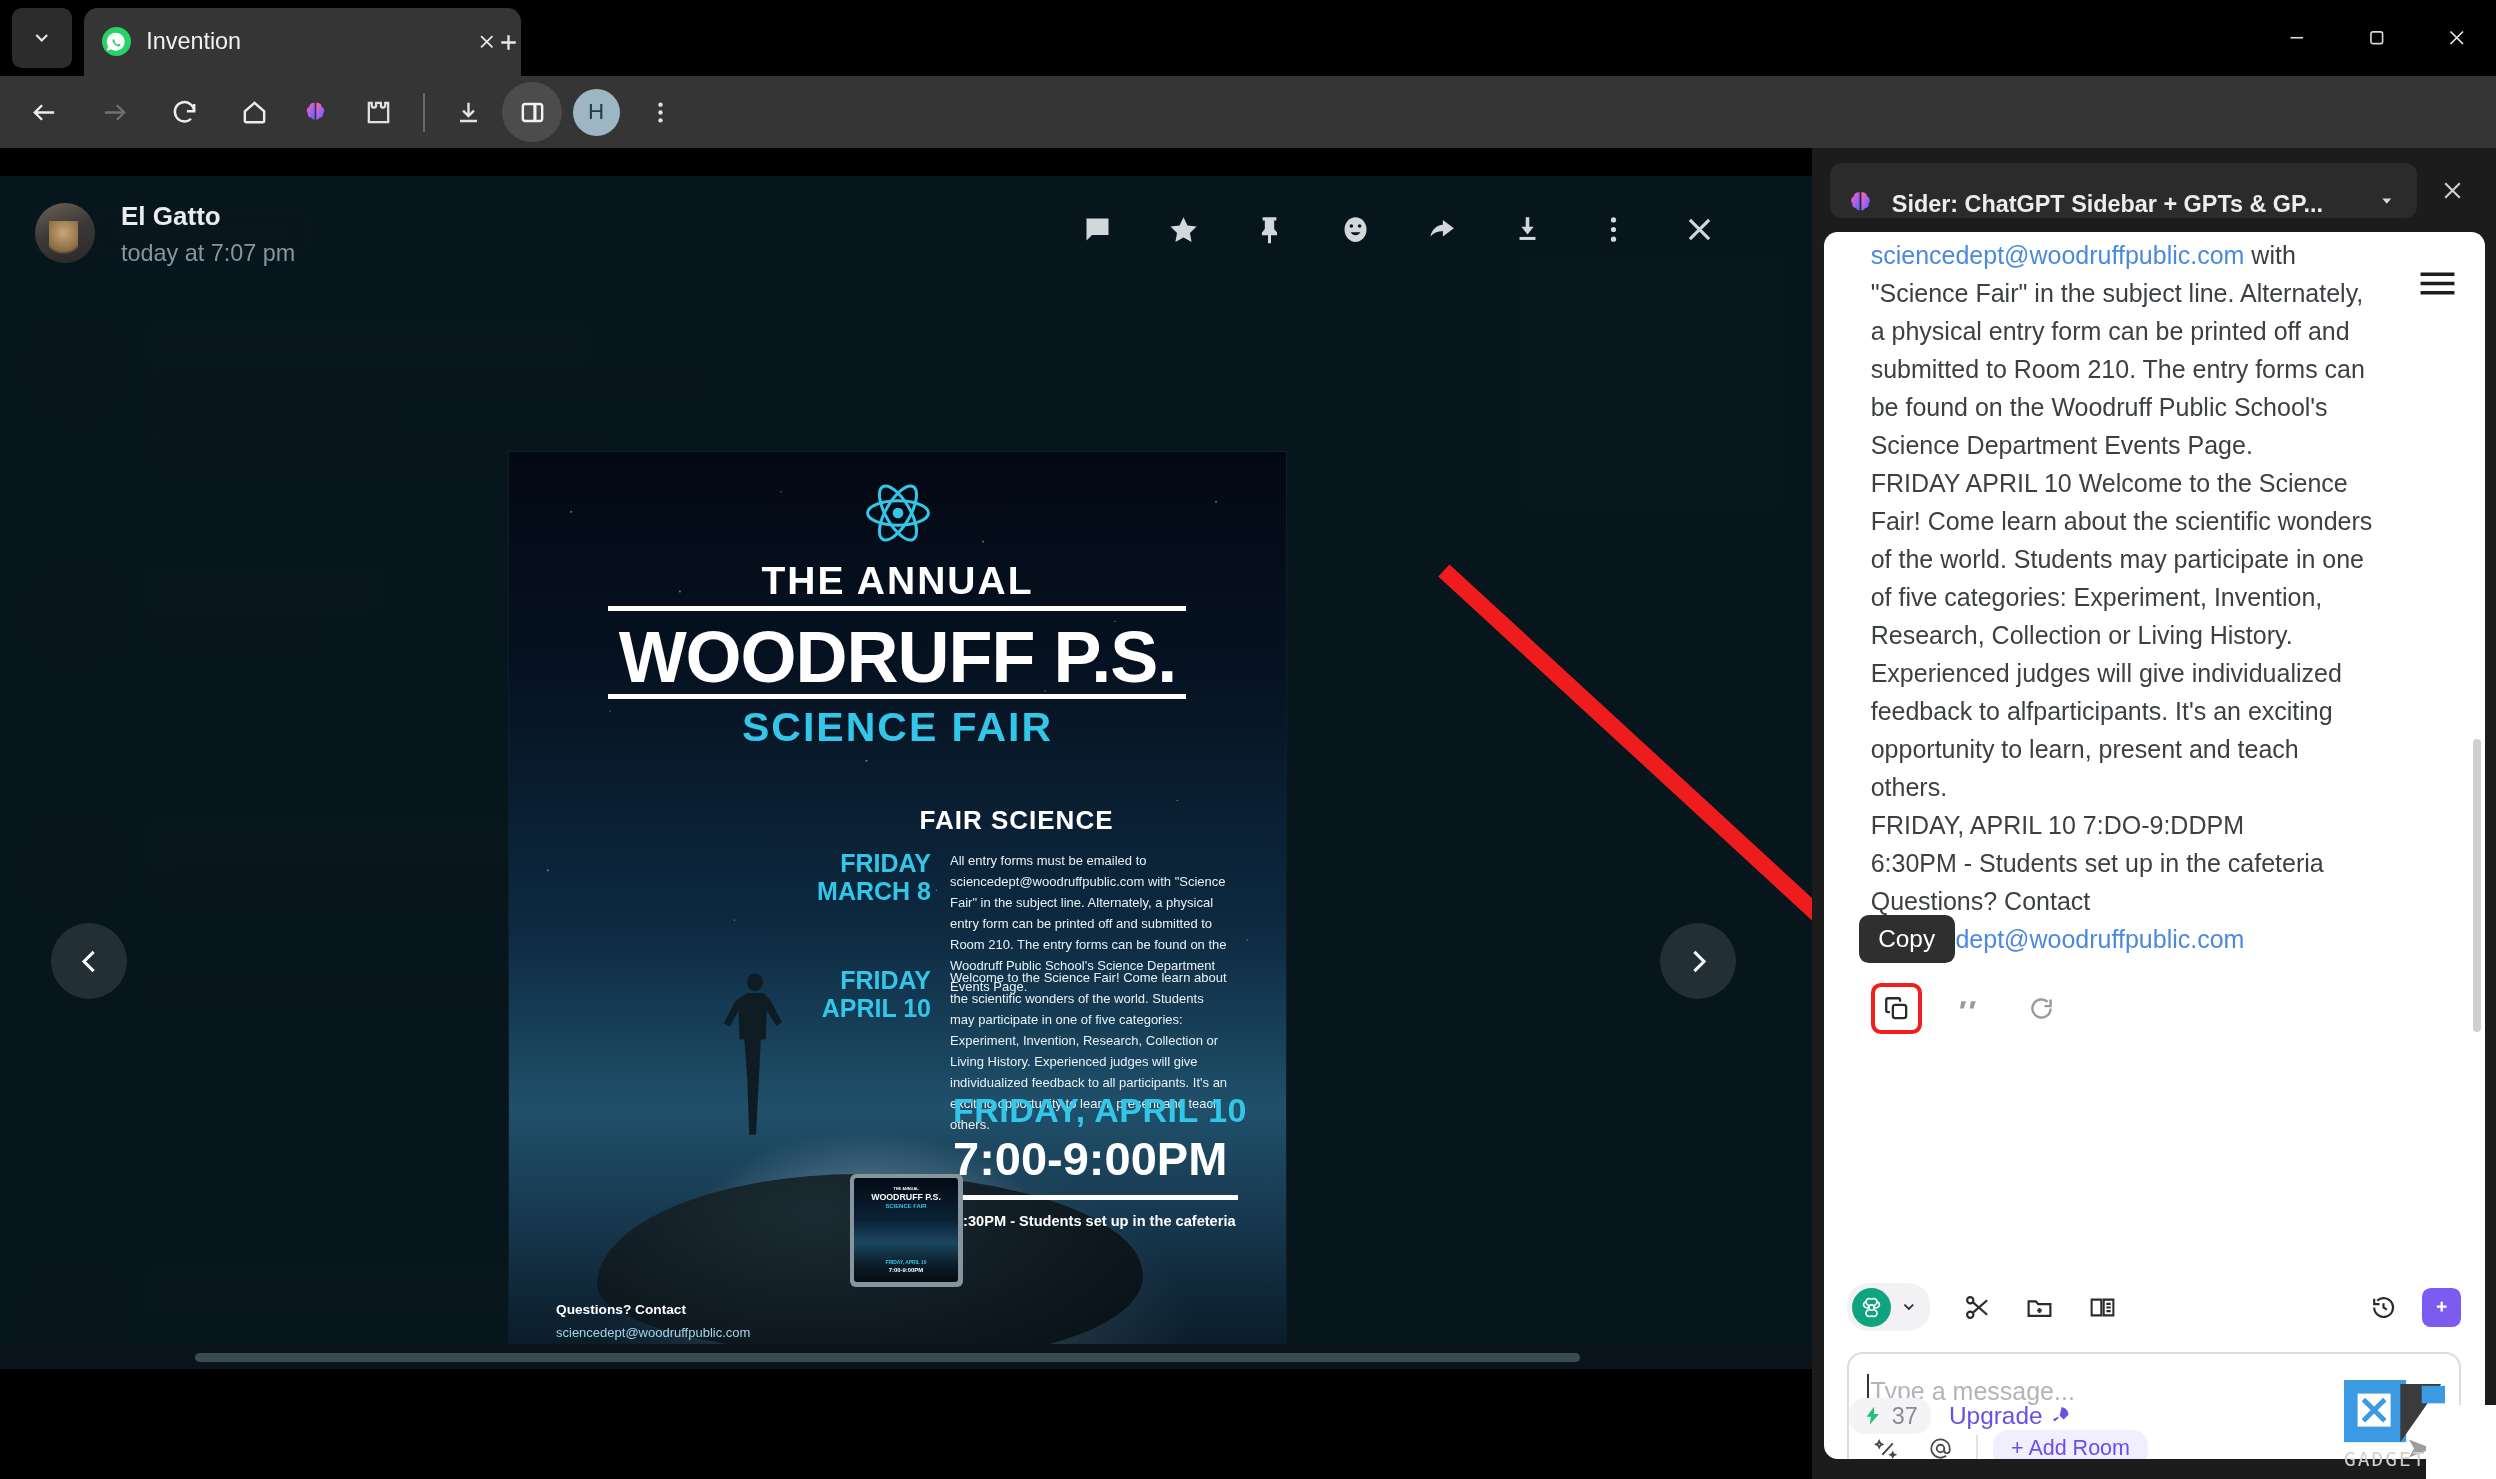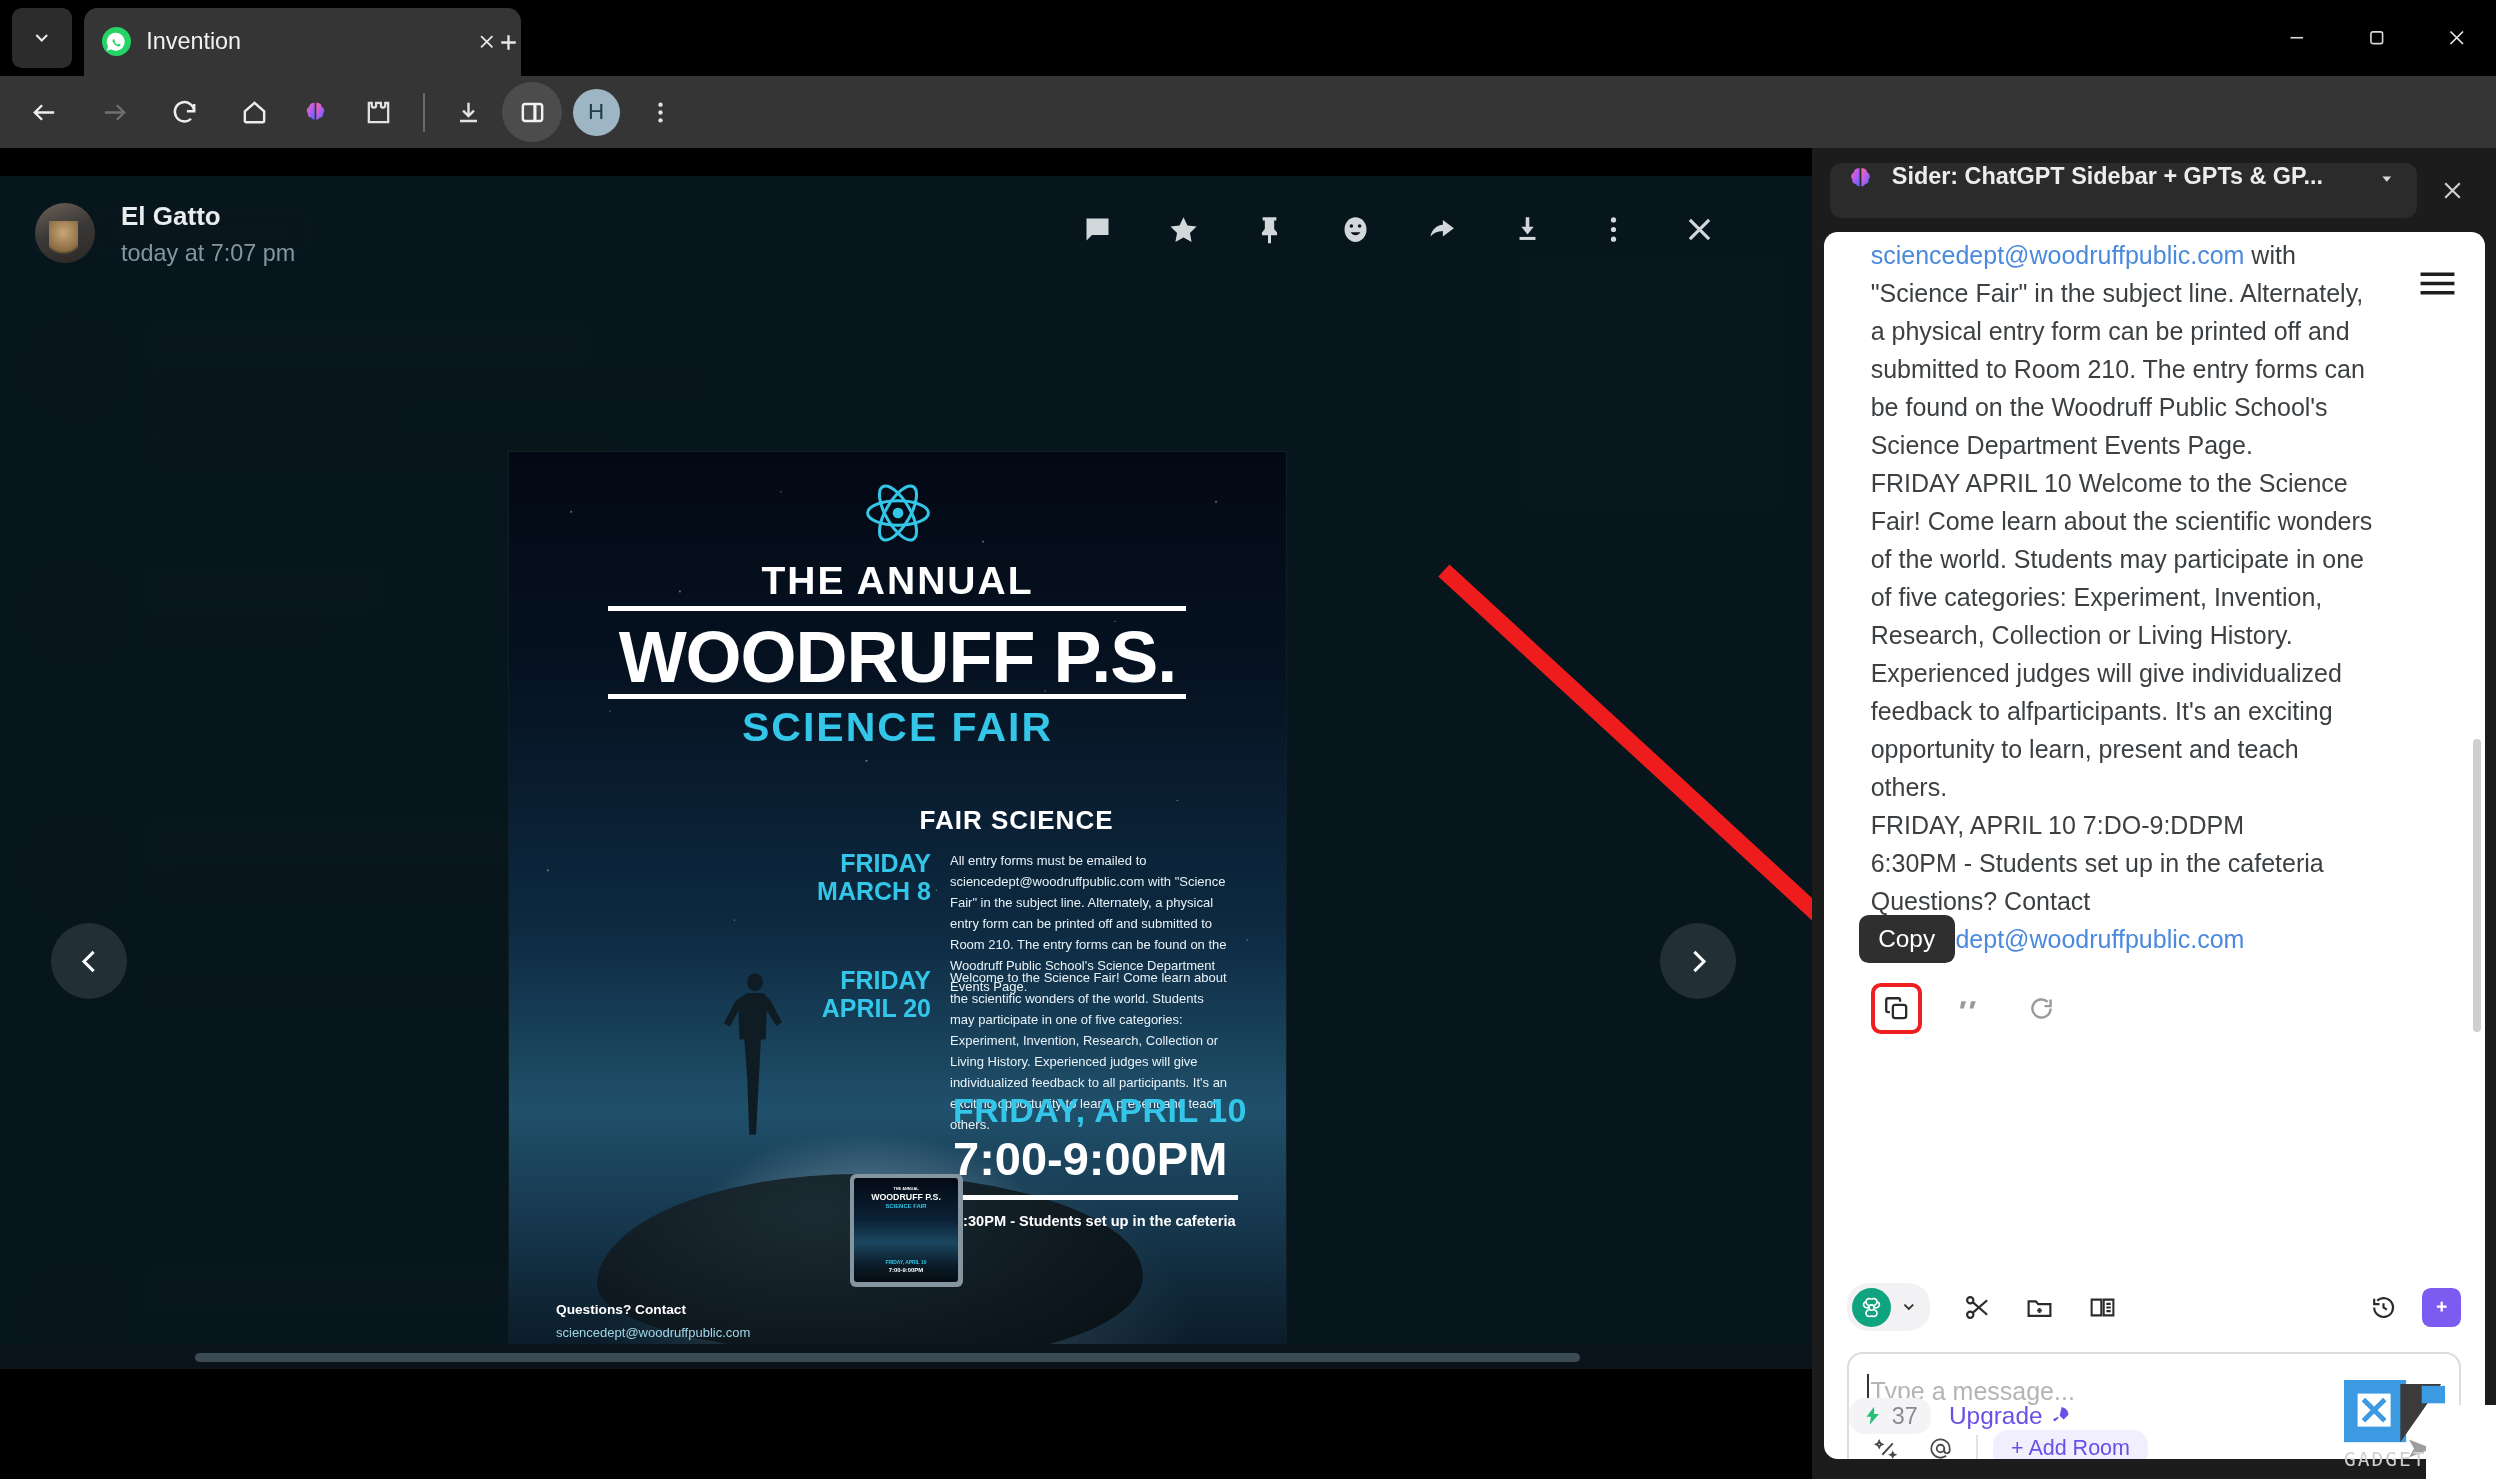--- a/index.html
+++ b/index.html
@@ -176,21 +176,21 @@
 
   
   .redarrow { position: absolute; left: 1424px; top: 375px; width: 605px; height: 575px;
     pointer-events: none; }
 
   
   .sider { position: absolute; left: 1812px; top: 148px; width: 685px; height: 1331px;
     background: #1c1c1c; }
   .sider-head { position: absolute; left: 0; top: 0; width: 685px; height: 84px;
     display: flex; align-items: center; padding: 0 17.6px; }
-  .sider-pill { display: flex; align-items: flex-start; background: #2b2b2b; border-radius: 11.7px;
+  .sider-pill { display: flex; align-items: flex-end; background: #2b2b2b; border-radius: 11.7px;
     height: 55px; padding: 0 13.7px 0 15.6px; flex: 1 1 auto; min-width: 0; }
   .sider-brain { width: 31px; height: 31px; flex: 0 0 auto; }
   .sider-title { margin-left: 15.6px; color: #ededed; font-size: 23.4px; font-weight: bold;
     white-space: nowrap; overflow: hidden; flex: 1 1 auto; }
   .sider-caret { width: 33px; height: 33px; display:flex; align-items:center; justify-content:center; flex:0 0 auto; }
   .sider-caret svg { width: 17.6px; height: 17.6px; }
   .sider-x { width: 53px; height: 53px; margin-left: 9.8px; flex: 0 0 auto;
     display:flex; align-items:center; justify-content:center; }
   .sider-x svg { width: 25px; height: 25px; }
 
@@ -494,21 +494,21 @@
       <div class="p-schedhead">FAIR SCIENCE</div>
 
       <div class="p-date" style="top:398px;">
         <span>FRIDAY</span><br>
         <span>MARCH 8</span>
       </div>
       <div class="p-para" style="top:398px;">All entry forms must be emailed to sciencedept@woodruffpublic.com with "Science Fair" in the subject line. Alternately, a physical entry form can be printed off and submitted to Room 210. The entry forms can be found on the Woodruff Public School's Science Department Events Page.</div>
 
       <div class="p-date" style="top:515px;">
         <span>FRIDAY</span><br>
-        <span>APRIL 20</span>
+        <span>APRIL 10</span>
       </div>
       <div class="p-para" style="top:515px;">Welcome to the Science Fair! Come learn about the scientific wonders of the world. Students may participate in one of five categories: Experiment, Invention, Research, Collection or Living History. Experienced judges will give individualized feedback to all participants. It's an exciting opportunity to learn, present and teach others.</div>
 
       <div class="rockmass"></div>
       <svg class="silhouette" viewBox="0 0 70 220">
         <path d="M34 4c5 0 8 4 8 9s-3 9-8 9-8-4-8-9 3-9 8-9z" fill="#101c24"></path>
         <path d="M26 24h17l7 8 12 22-6 4-10-16-1 30h-5l-2 40-3 58h-7l-2-58-3-40h-5l-1-30-9 17-6-4 12-23z" fill="#101c24"></path>
       </svg>
 
       <div class="p-bigdate">FRIDAY, APRIL 10</div>

